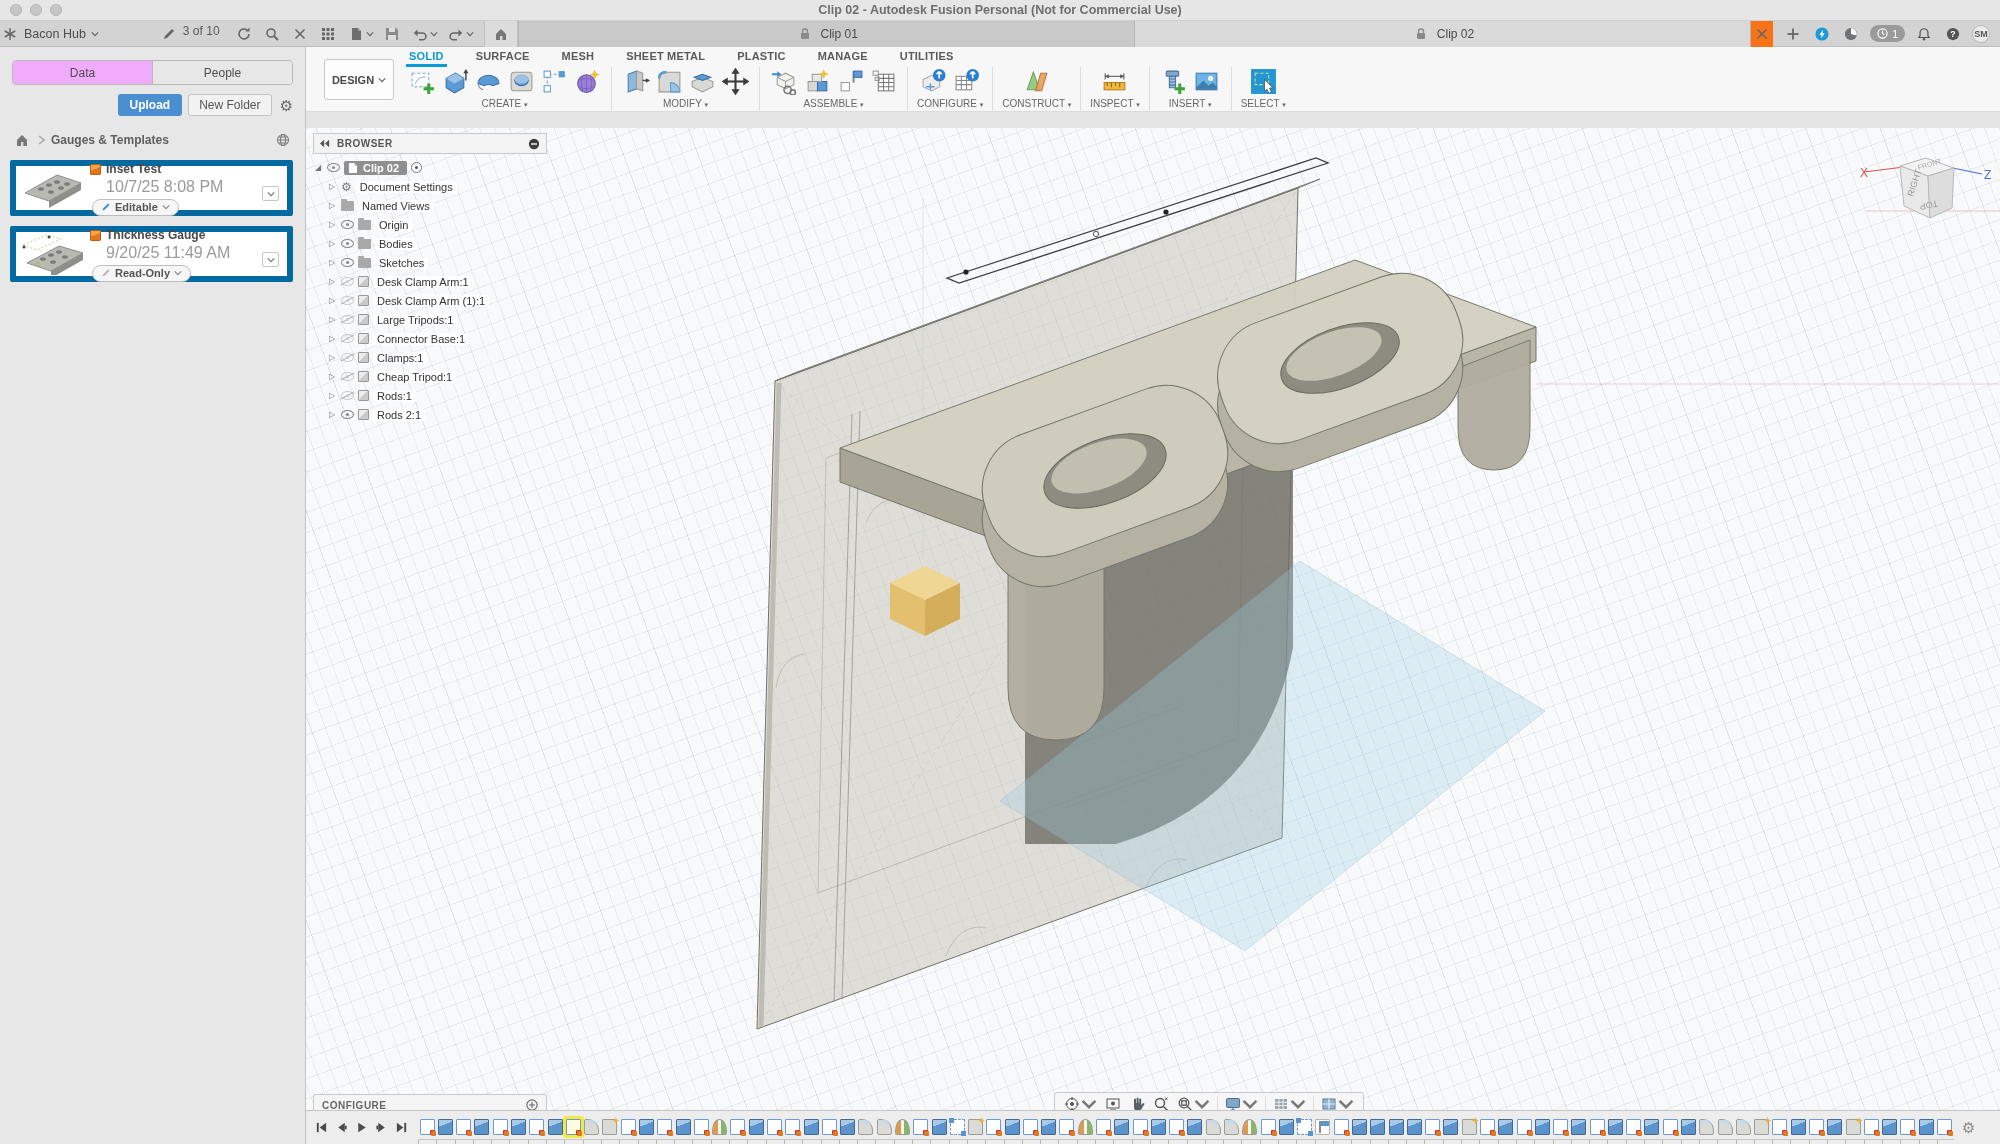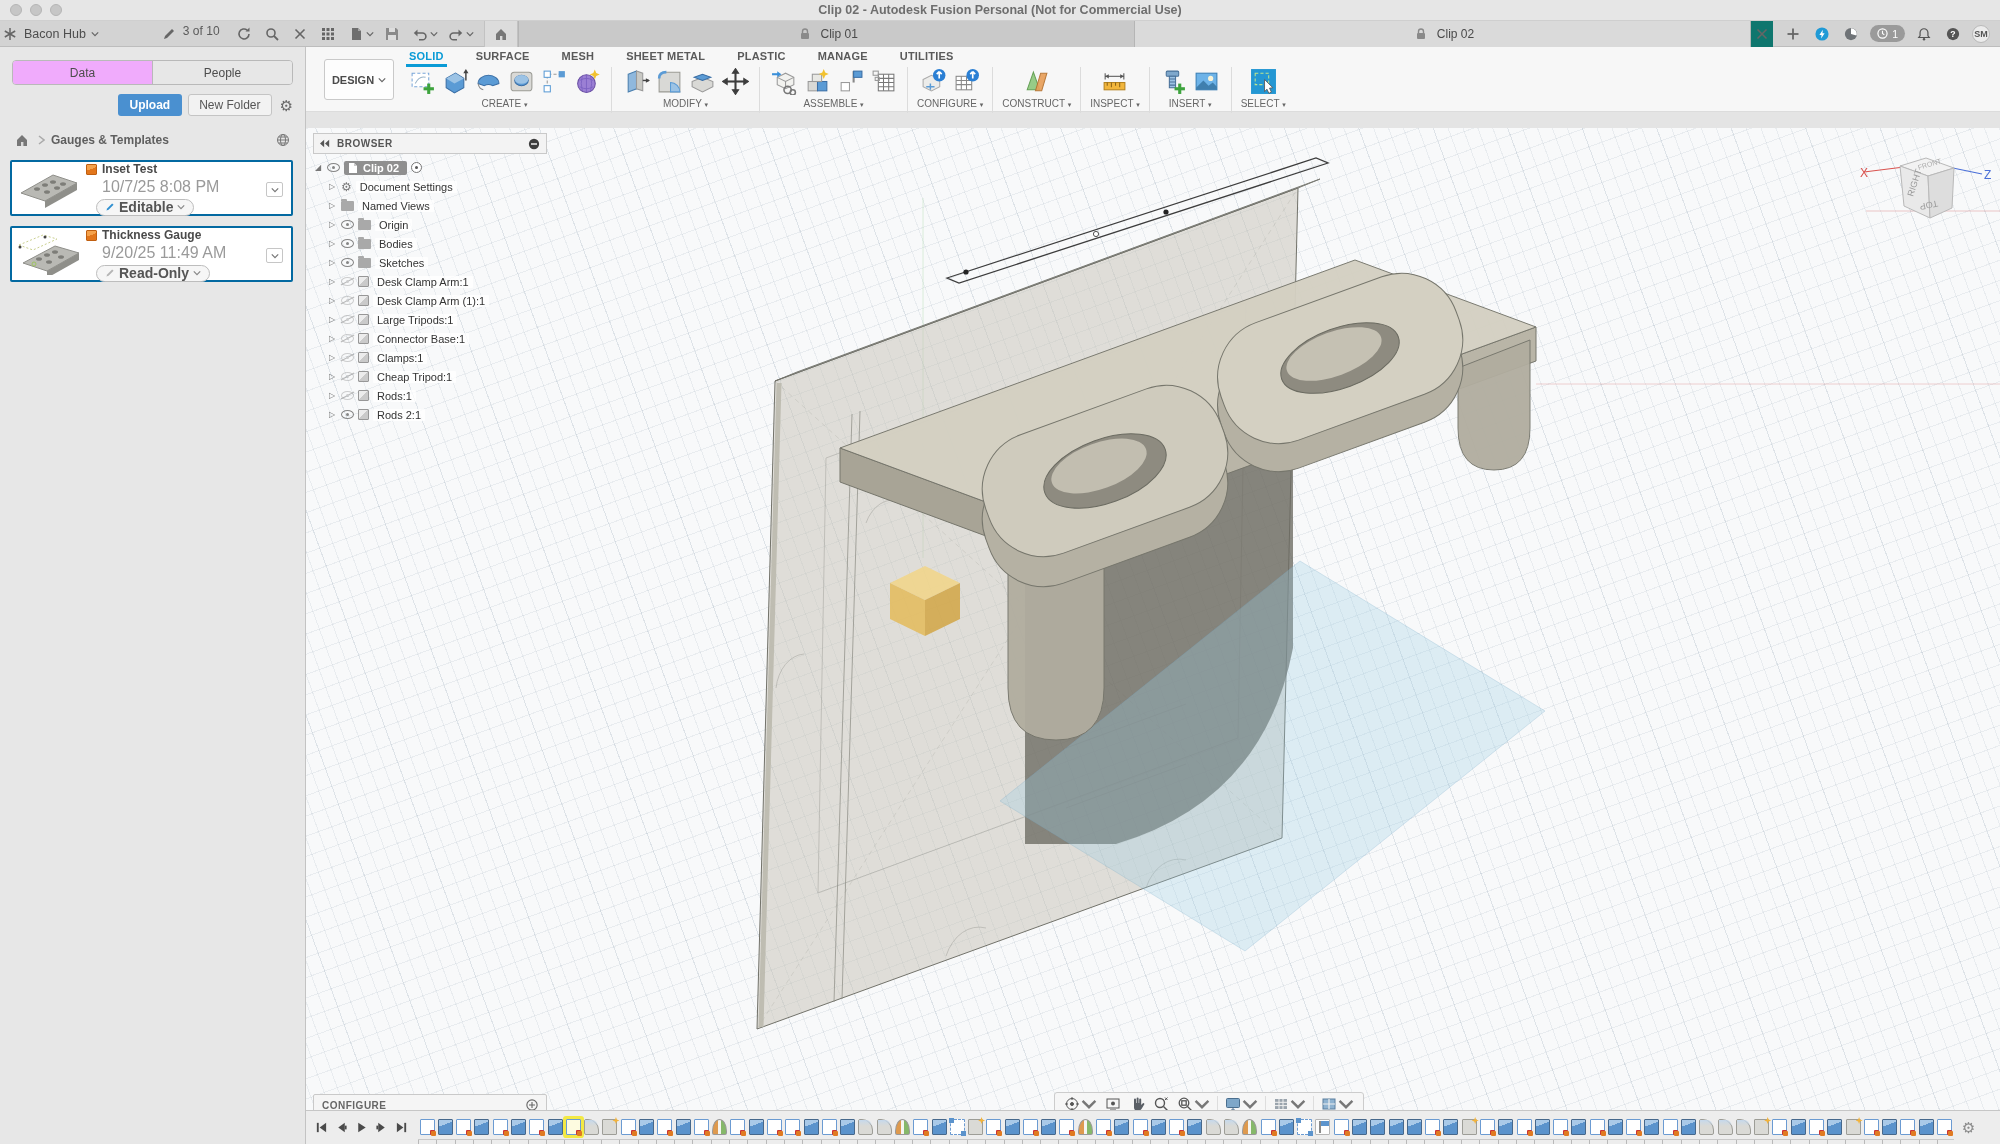--- a/index.html
+++ b/index.html
@@ -11,45 +11,45 @@
   .wtitle{position:absolute;left:0;right:0;top:3px;text-align:center;font-size:12.5px;color:#6e6e6e;font-weight:bold}
   
   #qat{position:absolute;left:0;top:21px;width:2000px;height:26px;background:#d3d3d3;border-bottom:1px solid #bdbdbd;display:flex;align-items:center}
   .qicon{width:20px;height:20px;display:inline-flex;align-items:center;justify-content:center;flex:none}
   .qicon svg{width:14px;height:14px}
   .hub{display:flex;align-items:center;gap:5px;font-size:12.5px;color:#4d4d4d;margin:0 8px 0 4px;cursor:default}
   .qver{display:flex;align-items:flex-start;gap:4px;font-size:12px;color:#5a5a5a;margin:0 14px 0 52px}
   .chev{width:8px;height:8px}
   .qgap{width:8px;flex:none}
   .home-btn{width:34px;height:26px;background:#dcdcdc;border-left:1px solid #c2c2c2;border-right:1px solid #c2c2c2;display:flex;align-items:center;justify-content:center;margin-left:10px;flex:none}
-  #tabstrip{flex:1;height:26px;display:flex;background:#0f766e;border-left:1px solid #b5b5b5}
+  #tabstrip{flex:1;height:26px;display:flex;background:#f97316;border-left:1px solid #b5b5b5}
   .doc-tab{flex:1;max-width:644px;display:flex;align-items:center;justify-content:center;gap:6px;font-size:12px;color:#4a4a4a;border-right:1px solid #b5b5b5;background:#c9c9c9}
   .doc-tab.active{background:#dadada}
   .tab-close{width:22px;display:flex;align-items:center;justify-content:center}
   #qat-right{display:flex;align-items:center;gap:9px;padding:0 10px;flex:none}
   .pill{display:flex;align-items:center;gap:4px;background:#9a9a9a;border-radius:10px;height:17px;padding:0 7px;color:#fff;font-size:10.5px}
   .avatar{width:18px;height:18px;border-radius:50%;background:#ececec;border:1px solid #b9b9b9;font-size:9px;font-weight:bold;color:#555;display:flex;align-items:center;justify-content:center}
   
   #data-panel{position:absolute;left:0;top:47px;width:306px;bottom:0;background:#e7e7e7;border-right:1px solid #c3c3c3}
   .seg{display:flex;margin:13px 12px 0 12px;height:25px;border:1px solid #b9b9b9;border-radius:4px;overflow:hidden}
   .seg-btn{flex:1;display:flex;align-items:center;justify-content:center;font-size:12px;color:#4d4d4d;background:#e7e7e7}
   .seg-btn.active{background:#f0abfc;border-right:1px solid #b9b9b9}
   .panel-actions{display:flex;justify-content:flex-end;align-items:center;gap:6px;margin:9px 12px 0 0}
   .btn-upload{background:#4a90d0;color:#fff;font-size:12px;font-weight:bold;border:none;border-radius:3px;height:22px;padding:0 12px}
   .btn-newfolder{background:#f2f2f2;color:#555;font-size:12px;border:1px solid #c4c4c4;border-radius:3px;height:22px;padding:0 10px}
   .gear-btn{font-size:15px;color:#6a6a6a;line-height:1;margin-left:2px}
   .crumbs{display:flex;align-items:center;gap:6px;margin:14px 12px 0 12px;font-size:12px;font-weight:bold;color:#5f5f5f}
   .crumbs .spacer{flex:1}
-  .card{position:relative;background:#fff;border:2px solid #0369a1;border-radius:2px;margin:10px 12px 0 10px;height:56px;display:flex;align-items:center}
+  .card{position:relative;background:#fff;border:6px solid #0369a1;border-radius:2px;margin:10px 12px 0 10px;height:56px;display:flex;align-items:center}
   .thumb{width:74px;height:48px;flex:none;display:flex;align-items:center;justify-content:center}
   .card-body{flex:1;padding-top:2px}
   .card-title{display:flex;align-items:center;gap:5px;font-size:12px;font-weight:bold;color:#4a4a4a}
   .cube-o{width:11px;height:11px;background:linear-gradient(160deg,#f5a24b 0 45%,#e2761b 45%);border:1px solid #c05f10;border-radius:1px}
   .card-date{font-size:16px;color:#9a9a9a;margin:2px 12px 2px 16px}
-  .access-pill{display:inline-flex;align-items:center;gap:4px;border:1px solid #bdbdbd;background:#f6f6f6;border-radius:10px;height:17px;padding:0 8px;font-size:14px;font-weight:bold;color:#555;margin-left:10px}
+  .access-pill{display:inline-flex;align-items:center;gap:4px;border:1px solid #bdbdbd;background:#f6f6f6;border-radius:10px;height:17px;padding:0 8px;font-size:11px;font-weight:bold;color:#555;margin-left:2px}
   .dd-btn{position:absolute;right:8px;top:20px;width:17px;height:15px;background:#fff;border:1px solid #c6c6c6;border-radius:2px;display:flex;align-items:center;justify-content:center}
   
   #workspace{position:absolute;left:306px;top:47px;right:0;bottom:0}
   #ribbon{position:absolute;left:0;top:0;right:0;height:65px;background:#f7f7f7;border-bottom:1px solid #dcdcdc}
   #design-btn{position:absolute;left:18px;top:12px;width:70px;height:41px;background:#fdfdfd;border:1px solid #c9c9c9;border-radius:3px;font-size:11px;font-weight:bold;color:#4a4a4a;display:flex;align-items:center;justify-content:center;gap:4px}
   #ws-tabs{position:absolute;left:100px;top:2px;display:flex;gap:26px}
   .ws-tab{font-size:11px;font-weight:bold;color:#5a5a5a;padding:1px 3px 2px 3px;letter-spacing:.2px}
   .ws-tab.active{color:#0a9bd6;border-bottom:3px solid #0a9bd6}
   #groups{position:absolute;left:92px;top:18px;display:flex;align-items:flex-start}
   .group{display:flex;flex-direction:column;align-items:center;padding:0 9px}

